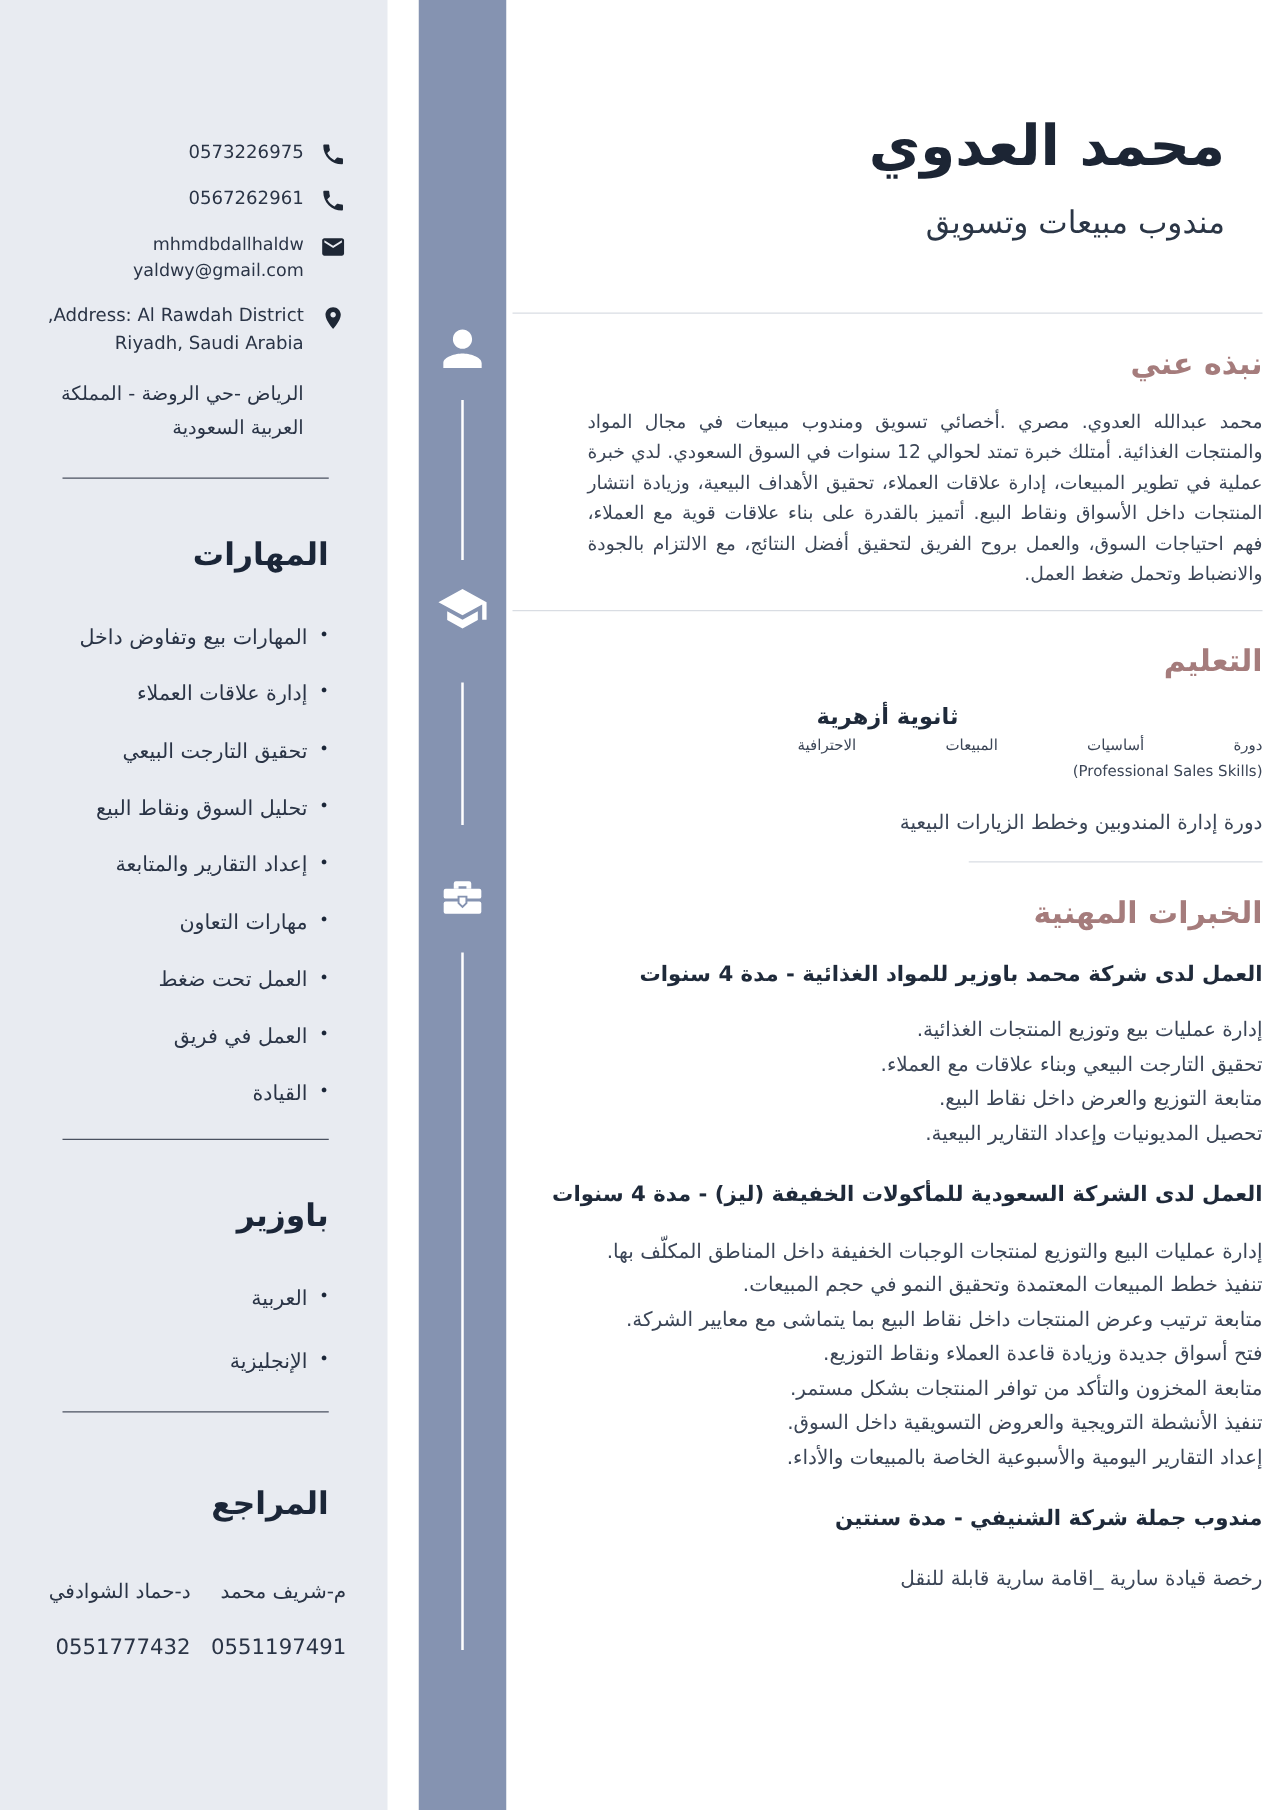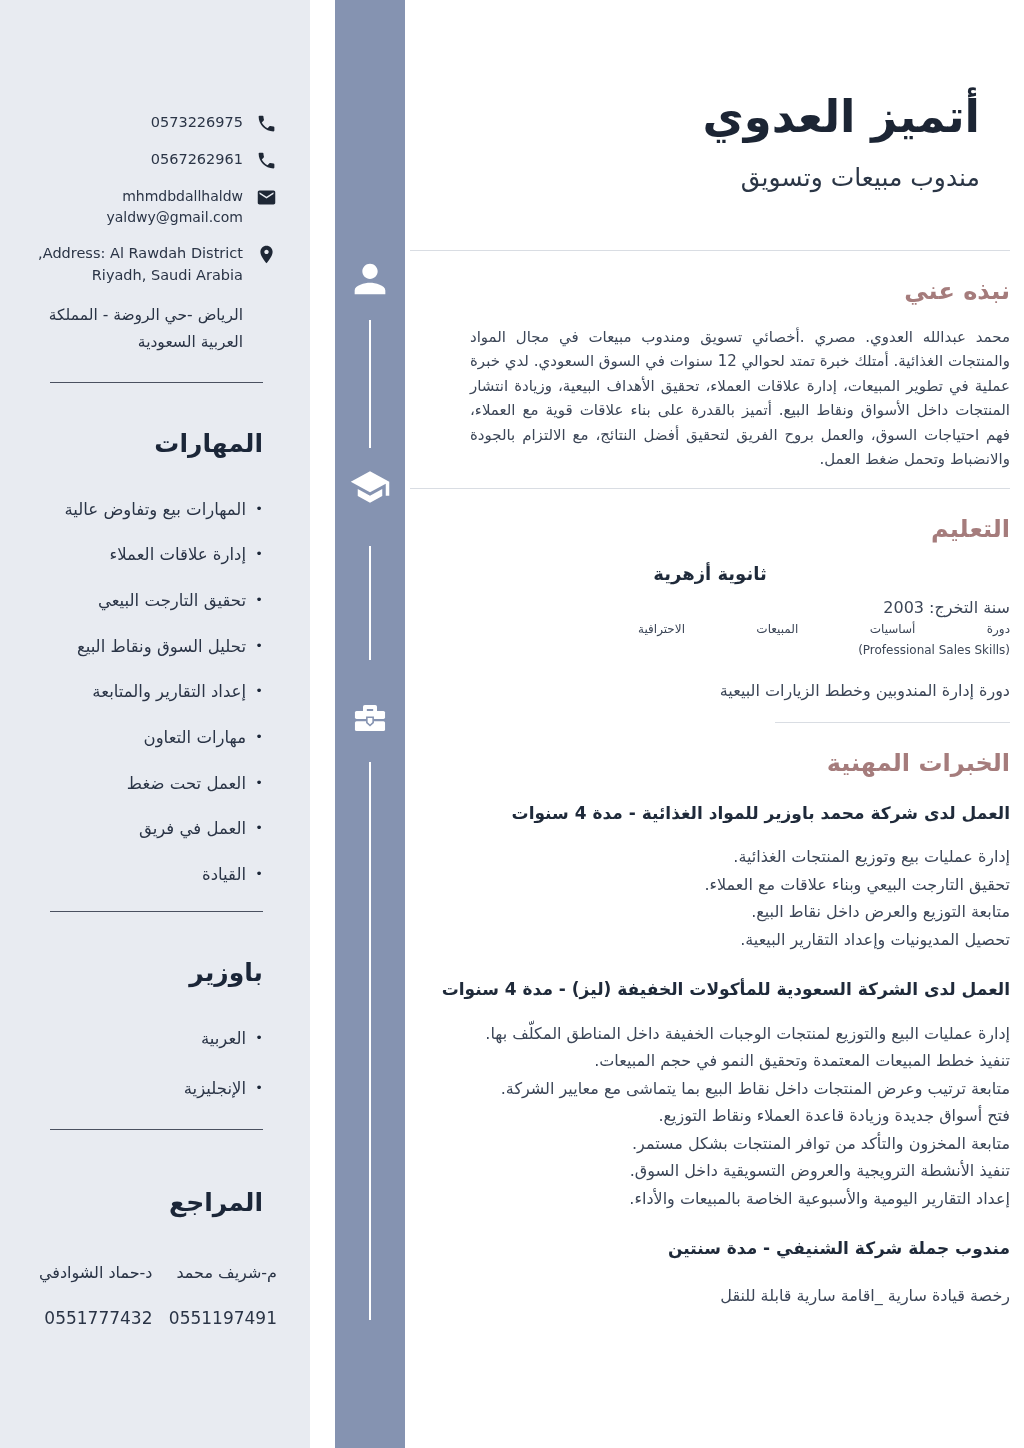--- a/index.html
+++ b/index.html
@@ -96,21 +96,21 @@
       <div class="contact-text">Address: Al Rawdah District,
 Riyadh, Saudi Arabia</div>
     </div>
 
     <div class="address-ar">الرياض -حي الروضة - المملكة العربية السعودية</div>
 
     <hr class="side-divider">
 
     <h2 class="side-title">المهارات</h2>
     <ul class="side-list">
-      <li>المهارات بيع وتفاوض عالية</li>
+      <li>المهارات بيع وتفاوض داخل</li>
       <li>إدارة علاقات العملاء</li>
       <li>تحقيق التارجت البيعي</li>
       <li>تحليل السوق ونقاط البيع</li>
       <li>إعداد التقارير والمتابعة</li>
       <li>مهارات التعاون</li>
       <li>العمل تحت ضغط</li>
       <li>العمل في فريق</li>
       <li>القيادة</li>
     </ul>
 
@@ -150,36 +150,35 @@
       <path d="M9 4.6h6a1 1 0 0 1 1 1V8h-2.2V6.8h-3.6V8H8V5.6a1 1 0 0 1 1-1z"></path>
       <rect x="3.4" y="8" width="17.2" height="4.5" rx="0.9"></rect>
       <rect x="3.4" y="13.8" width="17.2" height="5.6" rx="0.9"></rect>
       <path d="M10.2 11.6h3.6v3l-1.8 1.7-1.8-1.7z" stroke="#8593B1" stroke-width="0.9"></path>
     </svg>
     <div class="vline vl3"></div>
   </div>
 
   <main class="main">
 
-    <h1 class="name">أتميز العدوي</h1>
+    <h1 class="name">محمد العدوي</h1>
     <div class="job-title">مندوب مبيعات وتسويق</div>
 
     <hr class="rule rule-top">
 
     <section>
       <h2 class="section-title">نبذه عني</h2>
       <p class="about-text">محمد عبدالله العدوي. مصري .أخصائي تسويق ومندوب مبيعات في مجال المواد والمنتجات الغذائية. أمتلك خبرة تمتد لحوالي 12 سنوات في السوق السعودي. لدي خبرة عملية في تطوير المبيعات، إدارة علاقات العملاء، تحقيق الأهداف البيعية، وزيادة انتشار المنتجات داخل الأسواق ونقاط البيع. أتميز بالقدرة على بناء علاقات قوية مع العملاء، فهم احتياجات السوق، والعمل بروح الفريق لتحقيق أفضل النتائج، مع الالتزام بالجودة والانضباط وتحمل ضغط العمل.</p>
     </section>
 
     <hr class="rule rule-mid">
 
     <section>
       <h2 class="section-title">التعليم</h2>
       <div class="edu-school">ثانوية أزهرية</div>
-      <div class="edu-grad">سنة التخرج: 2003</div>
       <div class="edu-course">
         <div class="edu-course-ar">دورة أساسيات المبيعات الاحترافية</div>
         <div class="edu-course-en">(Professional Sales Skills)</div>
       </div>
       <div class="edu-course2">دورة إدارة المندوبين وخطط الزيارات البيعية</div>
     </section>
 
     <hr class="rule-short">
 
     <section>

